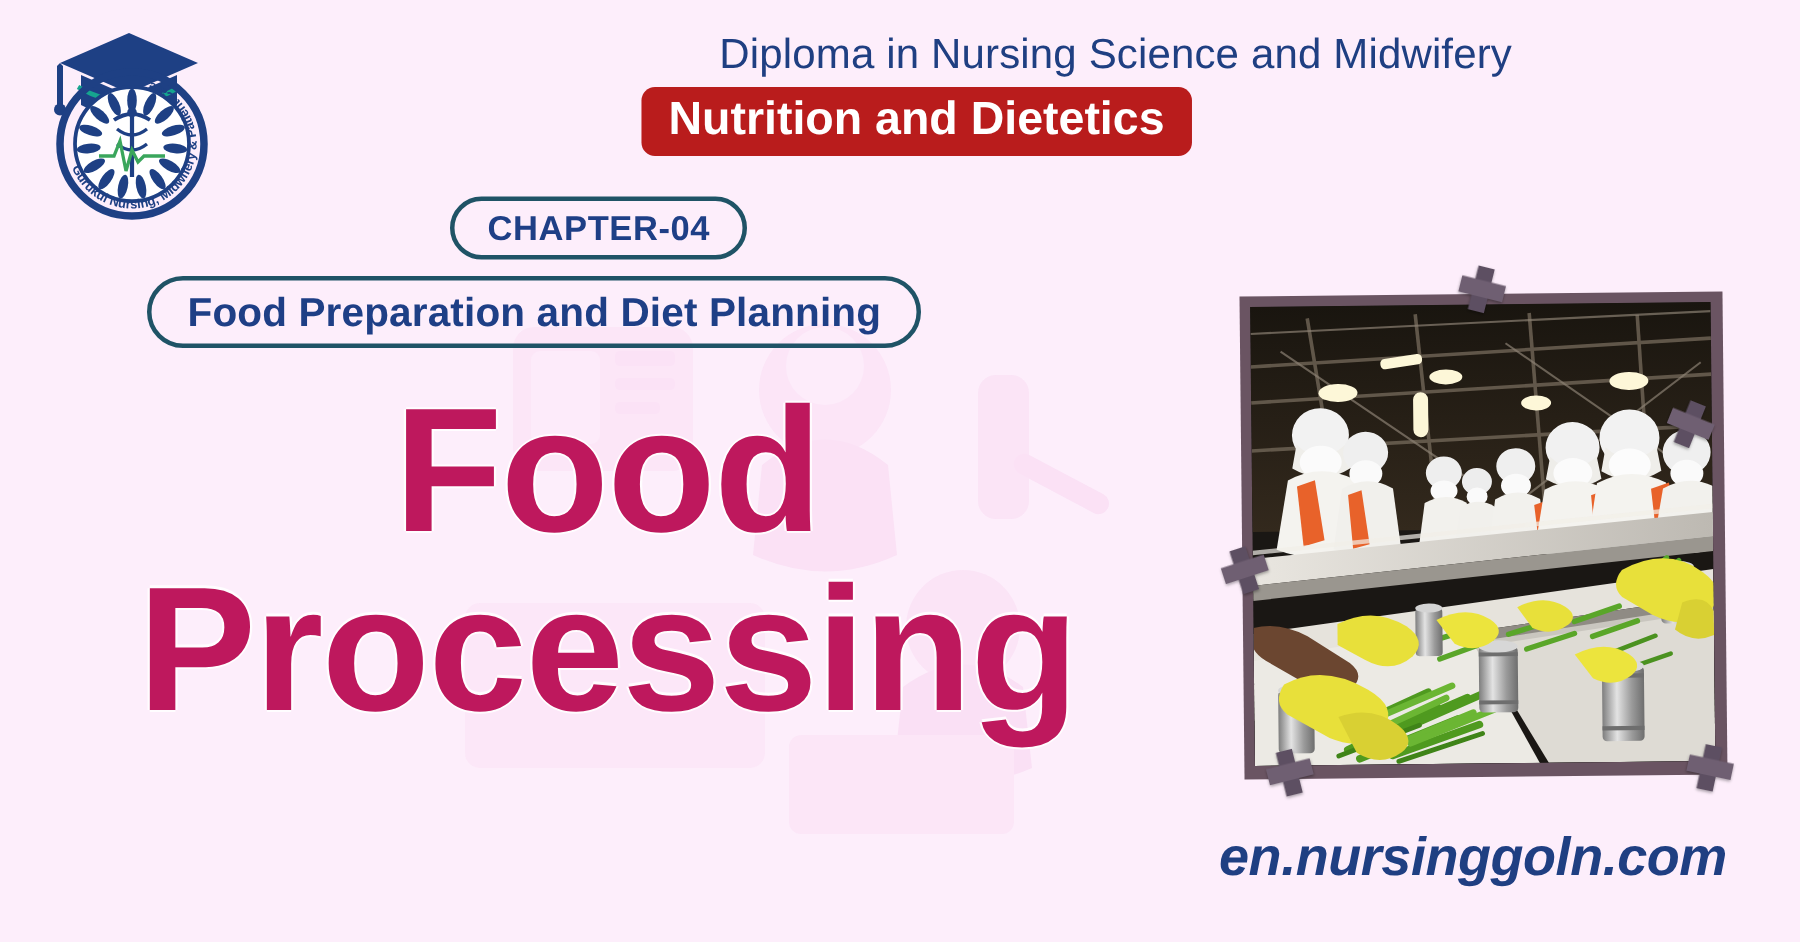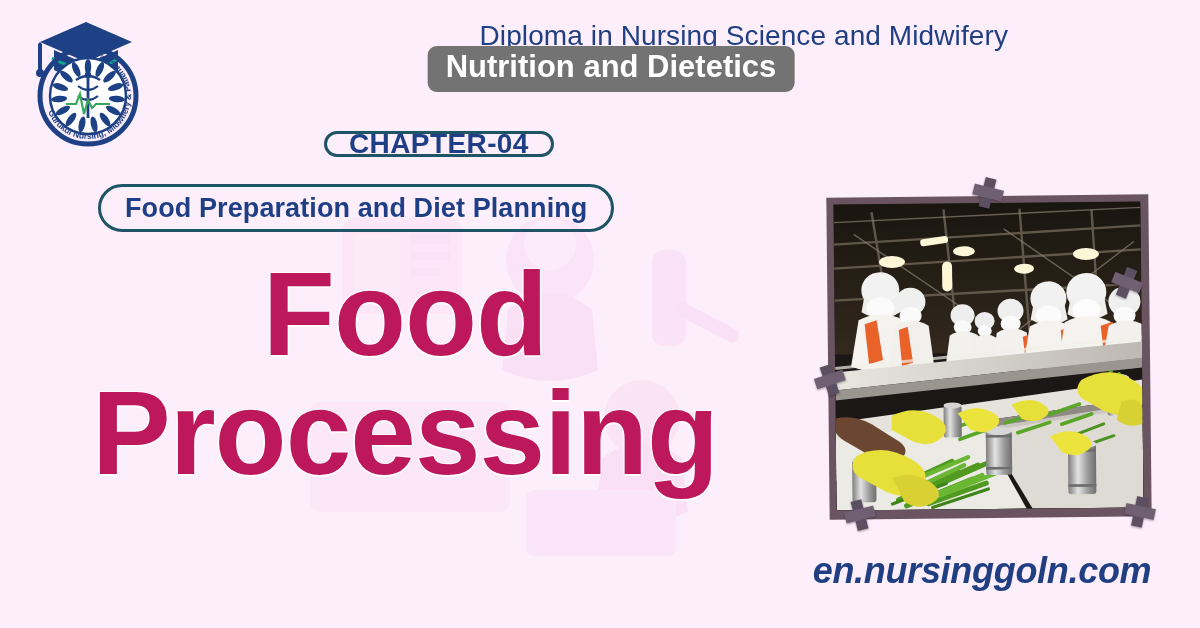--- a/index.html
+++ b/index.html
@@ -23,44 +23,44 @@
 
   
   .diploma-line{
     position:absolute; left:0; top:20px; width:1008px;
     text-align:right;
     font-size:28px; font-weight:400; letter-spacing:.1px;
     color:#1f3f82;
     padding-left:22px; box-sizing:border-box;
   }
   .subject-badge{
-    position:absolute; top:46px; left:50%; transform:translateX(-50%);
+    position:absolute; top:58px; left:50%; transform:translateX(-50%);
     margin-left:11px;
-    background:#737373; color:#ffffff;
+    background:#b91c1c; color:#ffffff;
     font-size:31px; font-weight:700;
     border-radius:9px;
     padding:4px 18px 7px 18px;
     white-space:nowrap;
     line-height:1.12;
   }
 
   
   .pill{
     position:absolute;
     border:3px solid #1f5366;
     border-radius:999px;
     color:#1e3f86; font-weight:700;
     background:transparent;
     white-space:nowrap;
     display:flex; align-items:center; justify-content:center;
     box-sizing:border-box;
   }
   .pill-chapter{
-    left:324px; top:131px; height:26px; padding:0 22px;
-    font-size:28px; letter-spacing:.4px;
+    left:300px; top:131px; height:42px; padding:0 22px;
+    font-size:23px; letter-spacing:.4px;
   }
   .pill-topic{
     left:98px; top:184px; height:48px; padding:0 24px;
     font-size:27px; letter-spacing:.1px;
   }
 
   
   .main-title{
     position:absolute; left:0; top:258px; width:810px;
     text-align:center;

